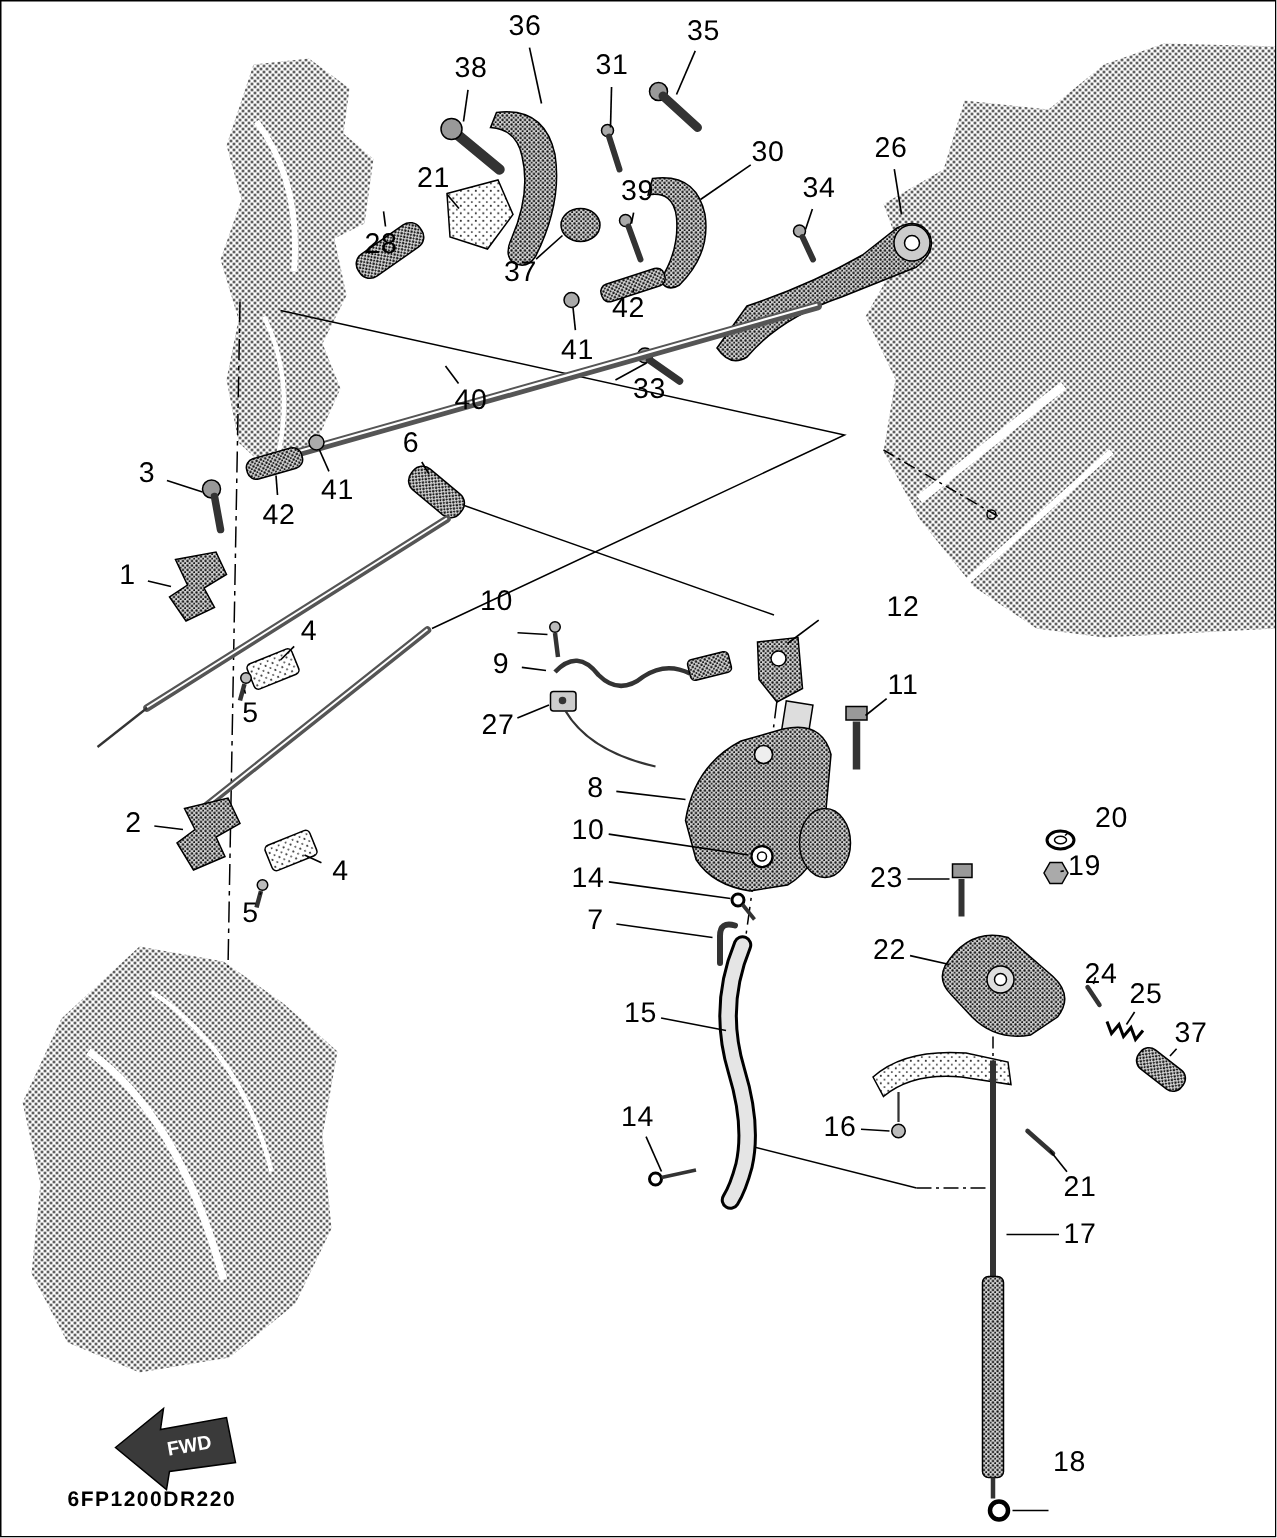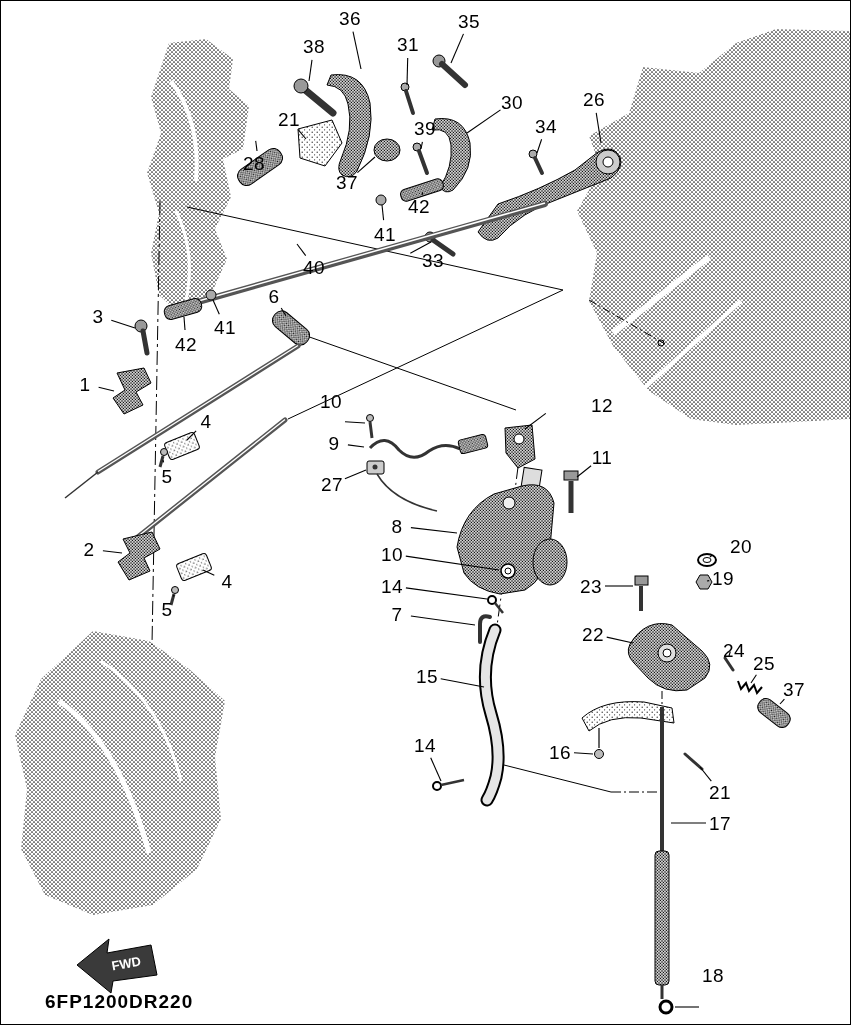--- a/index.html
+++ b/index.html
@@ -11,21 +11,21 @@
   }
   svg.art { position:absolute; left:0; top:0; }
   .callout-layer { position:absolute; left:0; top:0; width:100%; height:100%; pointer-events:none; }
   .callout {
     position:absolute; transform:translate(-50%,-50%);
     font-size:19px; font-weight:400; letter-spacing:.5px; line-height:1;
     color:#000; white-space:nowrap;
   }
   .diagram-code {
     position:absolute; left:44px; top:990px;
-    font-size:19px; font-weight:700; letter-spacing:1px;
+    font-size:14px; font-weight:700; letter-spacing:1px;
   }
   #leader-layer line { stroke:#000; stroke-width:1.1; }
 </style>
 </head>
 <body>
 
 <div class="page">
 
   <svg class="art" width="851" height="1025" viewBox="0 0 851 1025">
     <defs>

